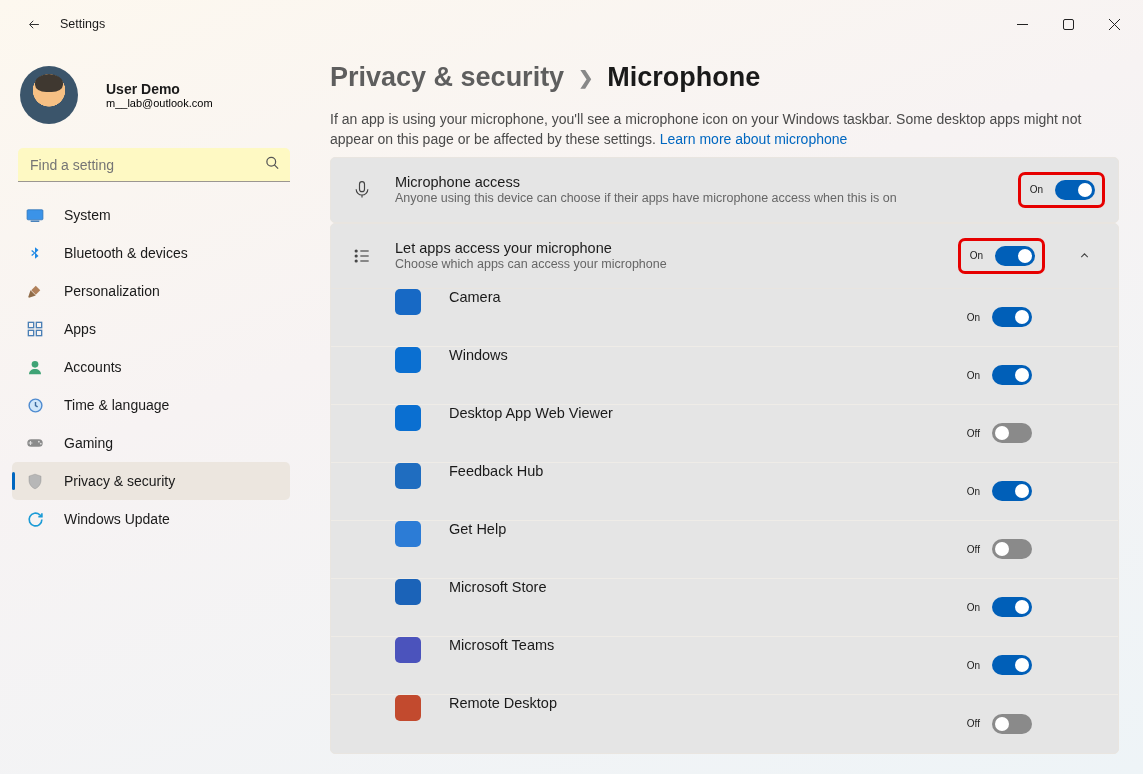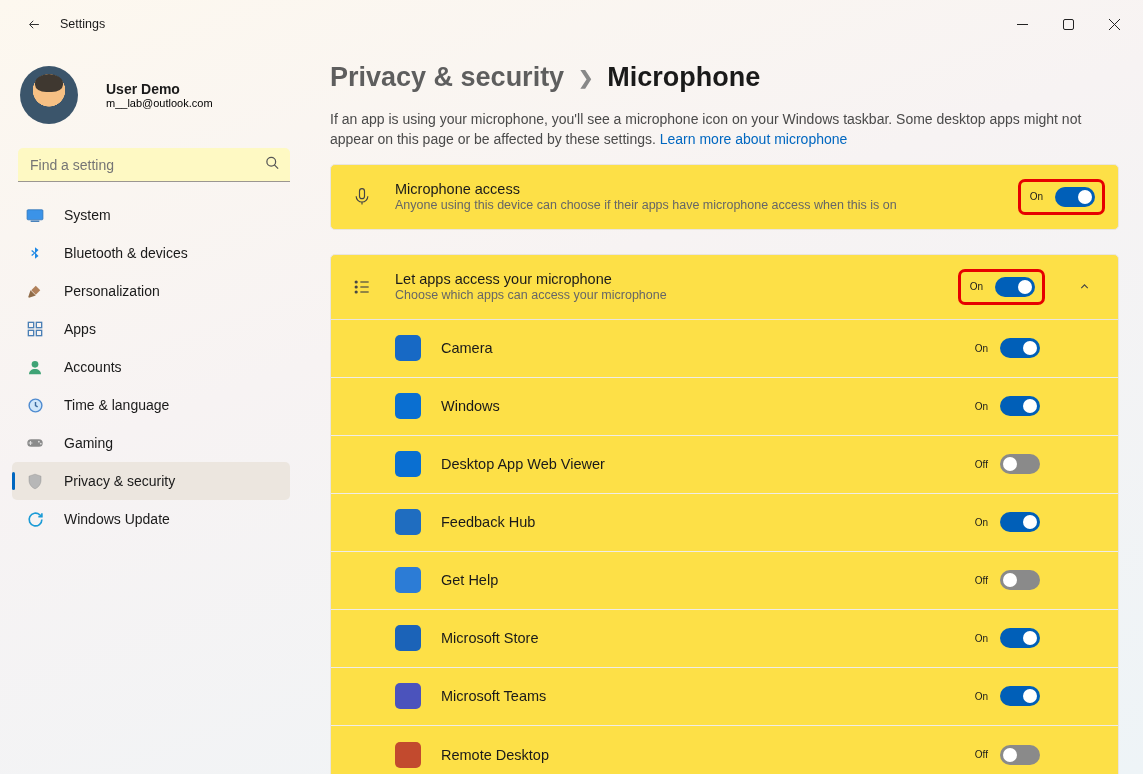--- a/index.html
+++ b/index.html
@@ -30,42 +30,42 @@
 .navitem .nicon { width: 18px; height: 18px; display:flex; align-items:center; justify-content:center; }
 .navitem .nlabel { font-size: 14px; }
 .navitem.active { background: #ece6df; }
 .navitem.active::before { content:""; position:absolute; left:0; top:10px; bottom:10px; width:3px; background:#0067c0; border-radius:3px; }
 
 
 .main { flex: 1; padding: 14px 24px 0 30px; overflow-y: auto; overflow-x: hidden; height: 100%; }
 .breadcrumb { display: flex; align-items: center; gap: 14px; font-size: 27px; font-weight: 600; margin-bottom: 16px; }
 .crumb-parent { color: #5e5e5e; cursor: pointer; font-weight: 600; }
 .crumb-sep { color: #888; font-size: 18px; }
-.desc { font-size: 14px; color: #4a4a4a; line-height: 1.45; margin-bottom: 14px; max-width: 760px; }
+.desc { font-size: 14px; color: #4a4a4a; line-height: 1.45; margin-bottom: 7px; max-width: 760px; }
 .desc a { color: #0067c0; text-decoration: none; font-weight: 400; }
 
-.card { background: #fde047; border: 1px solid #e9e5e0; border-radius: 5px; margin-bottom: 24px; }
+.card { background: #e5e5e5; border: 1px solid #e9e5e0; border-radius: 5px; margin-bottom: 0; }
 .cardrow { display: flex; align-items: center; padding: 14px 18px; min-height: 64px; gap: 20px; }
 .cardrow .cicon { width: 26px; display:flex; justify-content:center; }
 .cardrow .ctexts { flex: 1; }
 .cardrow .ctitle { font-size: 14.5px; }
 .cardrow .csub { font-size: 12.5px; color: #666; margin-top: 1px; }
 .toggle-wrap { display: flex; align-items: center; gap: 12px; }
 .tlabel { font-size: 10px; }
 .tswitch { width: 40px; height: 20px; border-radius: 10px; background: #8a8a8a; position: relative; cursor: pointer; }
 .tswitch::after { content:""; position:absolute; top:3px; left:3px; width:14px; height:14px; background:#fff; border-radius:50%; transition:.15s; }
 .tswitch.on { background:#005fb8; }
 .tswitch.on::after { left:23px; }
 .chev-btn { width: 32px; height: 32px; display:flex; align-items:center; justify-content:center; cursor:pointer; margin-left: 8px; }
 
 .highlight { outline: 3px solid #e60000; outline-offset: 2px; padding: 3px 5px 3px 7px; border-radius: 2px; }
 
 
 .applist { border-top: 1px solid #e9e5e0; }
-.approw { display:flex; align-items:center; padding: 0 18px; height: 58px; border-bottom: 1px solid #efece7; gap: 20px; }
+.approw { display:flex; padding: 0 18px; height: 58px; border-bottom: 1px solid #efece7; gap: 28px; }
 .approw:last-child { border-bottom: none; }
 .approw .aicon { width: 26px; height: 26px; border-radius: 5px; background:#0a6fd1; margin-left: 46px; display:flex; align-items:center; justify-content:center; }
 .approw .aname { flex: 1; font-size: 14.5px; }
 .approw .chev-sp { width: 40px; }
 
 
 .main::-webkit-scrollbar { width: 4px; }
 .main::-webkit-scrollbar-thumb { background:#bbb8b3; border-radius:3px; }
 </style>
 </head>

